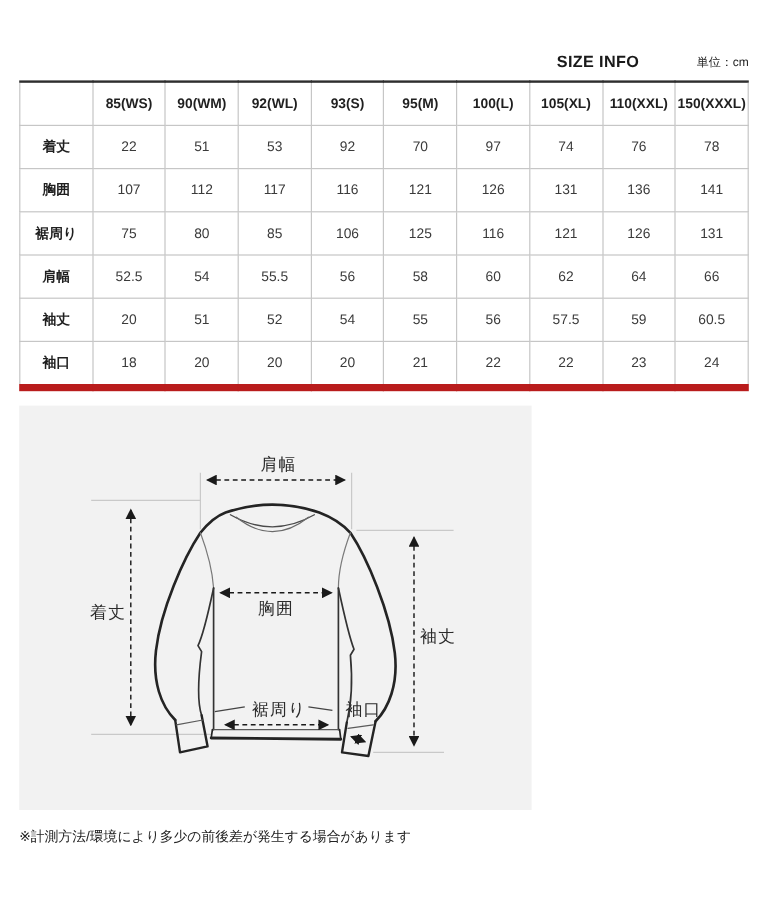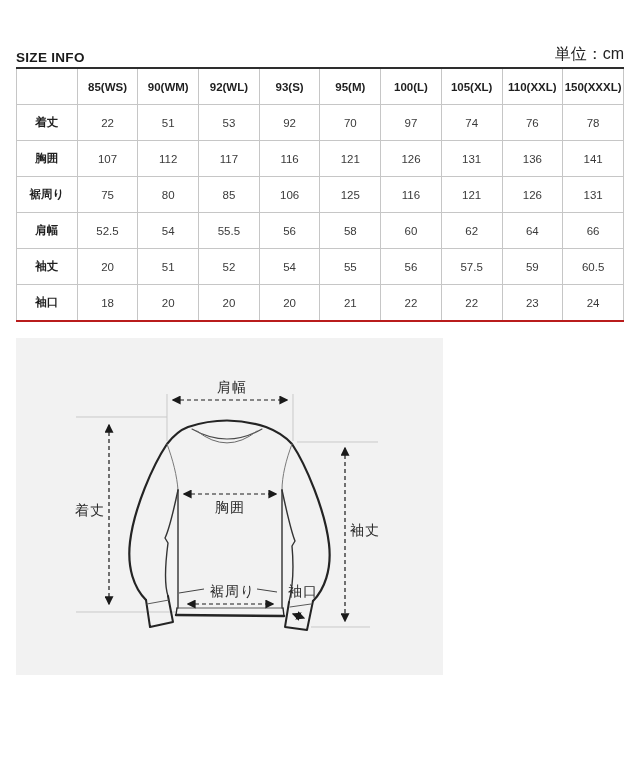--- a/index.html
+++ b/index.html
@@ -6,32 +6,32 @@
   body{
     width:640px;height:768px;overflow:hidden;
     font-family:"Liberation Sans","DejaVu Sans",sans-serif;
     color:#1f1f1f;
   }
   .page{position:relative;width:640px;height:768px;background:#ffffff;}
 
   
   .page-header{
     position:absolute;left:16px;top:44px;width:608px;
-    display:flex;justify-content:space-between;align-items:flex-end;
+    display:flex;justify-content:flex-end;align-items:flex-end;
   }
   .page-title{
     margin:0;font-size:13.5px;font-weight:bold;color:#1a1a1a;letter-spacing:.3px;
   }
-  .unit-label{font-size:16px;color:#222;}
+  .unit-label{font-size:10px;color:#222;margin-left:48px;}
 
   
   table.size-table{
     position:absolute;left:16px;top:67px;width:608px;
     border-collapse:collapse;table-layout:fixed;
-    border-top:2px solid #2e2e2e;border-bottom:2px solid #b91c1c;
+    border-top:2px solid #2e2e2e;border-bottom:6px solid #b91c1c;
   }
   table.size-table th,
   table.size-table td{
     border:1px solid #c6c6c6;
     height:35px;padding:0;
     text-align:center;vertical-align:middle;
     font-size:11.5px;color:#3a3a3a;font-weight:normal;
   }
   table.size-table thead th{font-weight:bold;color:#1f1f1f;}
   table.size-table tbody th{font-weight:bold;color:#1f1f1f;}
@@ -225,14 +225,15 @@
     </svg>
 
     <span class="dlabel dl-shoulder">肩幅</span>
     <span class="dlabel dl-length">着丈</span>
     <span class="dlabel dl-chest">胸囲</span>
     <span class="dlabel dl-hem">裾周り</span>
     <span class="dlabel dl-cuff">袖口</span>
     <span class="dlabel dl-sleeve">袖丈</span>
   </div>
 
+  <p class="footnote">※計測方法/環境により多少の前後差が発生する場合があります</p>
 
 </div>
 
 </body></html>

